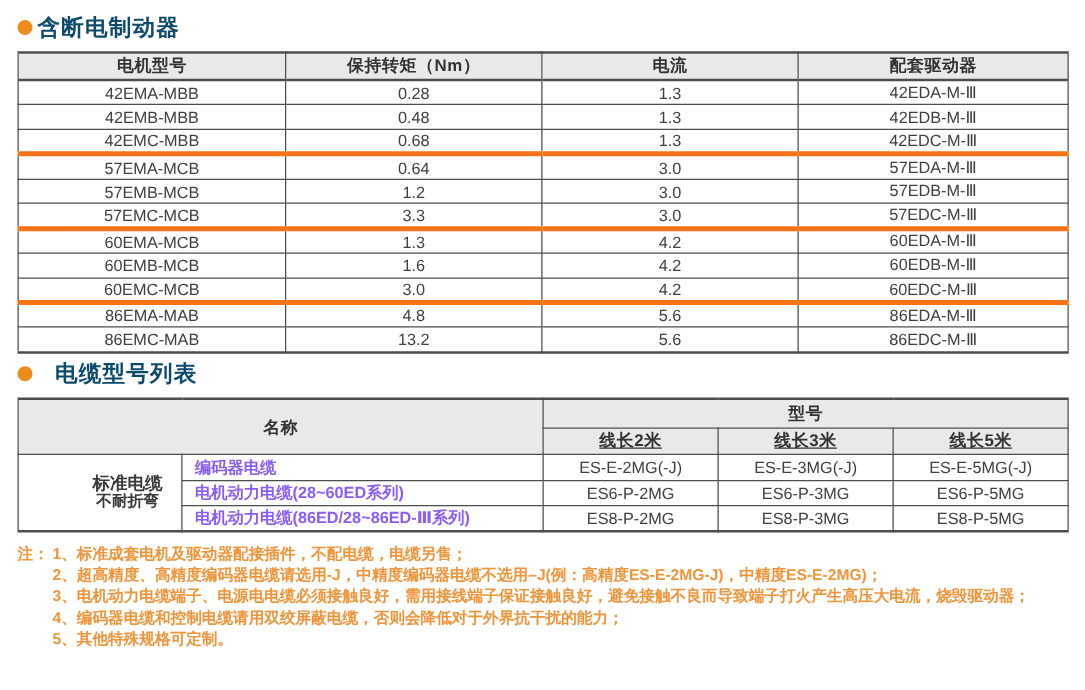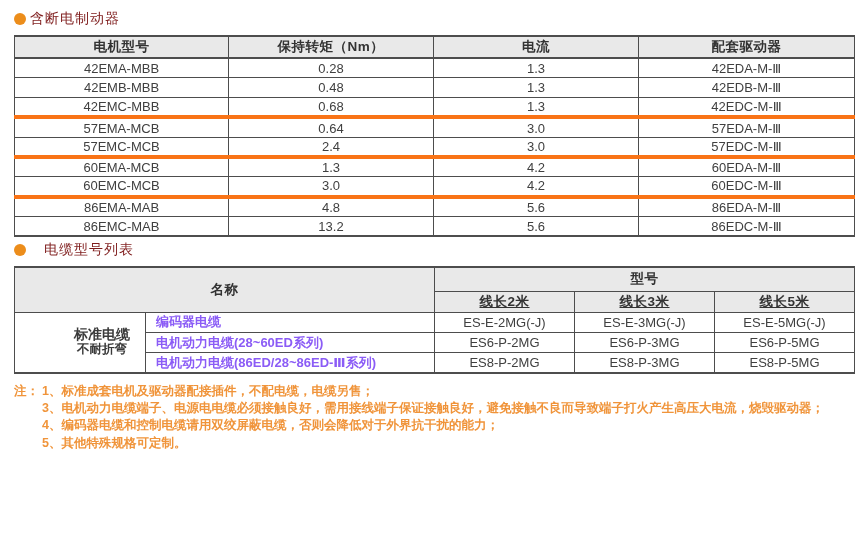--- a/index.html
+++ b/index.html
@@ -11,21 +11,21 @@
   }
   .page { padding: 6px 14px 0 14px; }
 
   
   .section-title { display: flex; align-items: center; gap: 4px; margin: 4px 0 7px 0; }
   .bullet {
     width: 12px; height: 12px; border-radius: 50%;
     background: #ec8d1b; flex: 0 0 auto;
   }
   .section-title h2 {
-    font-size: 14px; font-weight: normal; color: #7f1d1d;
+    font-size: 18px; font-weight: bold; color: #0c4a6e;
     letter-spacing: 1px;
   }
 
   
   table { border-collapse: collapse; table-layout: fixed; width: 840px; border-radius: 16px; }
   th, td { border: 1px solid #4d4d4d; text-align: center; overflow: hidden; }
   th {
     background: #e9e9e9; font-size: 13.5px; font-weight: bold;
     color: #333333; height: 22px; letter-spacing: 0.5px;
   }
@@ -95,30 +95,42 @@
           <td>1.3</td>
           <td>42EDC-M-Ⅲ</td>
         </tr>
         <tr class="group-start">
           <td>57EMA-MCB</td>
           <td>0.64</td>
           <td>3.0</td>
           <td>57EDA-M-Ⅲ</td>
         </tr>
         <tr>
+          <td>57EMB-MCB</td>
+          <td>1.2</td>
+          <td>3.0</td>
+          <td>57EDB-M-Ⅲ</td>
+        </tr>
+        <tr>
           <td>57EMC-MCB</td>
-          <td>2.4</td>
+          <td>3.3</td>
           <td>3.0</td>
           <td>57EDC-M-Ⅲ</td>
         </tr>
         <tr class="group-start">
           <td>60EMA-MCB</td>
           <td>1.3</td>
           <td>4.2</td>
           <td>60EDA-M-Ⅲ</td>
+        </tr>
+        <tr>
+          <td>60EMB-MCB</td>
+          <td>1.6</td>
+          <td>4.2</td>
+          <td>60EDB-M-Ⅲ</td>
         </tr>
         <tr>
           <td>60EMC-MCB</td>
           <td>3.0</td>
           <td>4.2</td>
           <td>60EDC-M-Ⅲ</td>
         </tr>
         <tr class="group-start">
           <td>86EMA-MAB</td>
           <td>4.8</td>
@@ -181,19 +193,20 @@
           <td>ES8-P-3MG</td>
           <td>ES8-P-5MG</td>
         </tr>
       </tbody>
   </table>
 
   <div class="notes">
     <span class="notes-label">注：</span>
     <div class="notes-items">
         <div>1、标准成套电机及驱动器配接插件，不配电缆，电缆另售；</div>
+        <div>2、超高精度、高精度编码器电缆请选用-J，中精度编码器电缆不选用–J(例：高精度ES-E-2MG-J)，中精度ES-E-2MG)；</div>
         <div>3、电机动力电缆端子、电源电电缆必须接触良好，需用接线端子保证接触良好，避免接触不良而导致端子打火产生高压大电流，烧毁驱动器；</div>
         <div>4、编码器电缆和控制电缆请用双绞屏蔽电缆，否则会降低对于外界抗干扰的能力；</div>
         <div>5、其他特殊规格可定制。</div>
       </div>
   </div>
 
 </div>
 
 </body></html>

